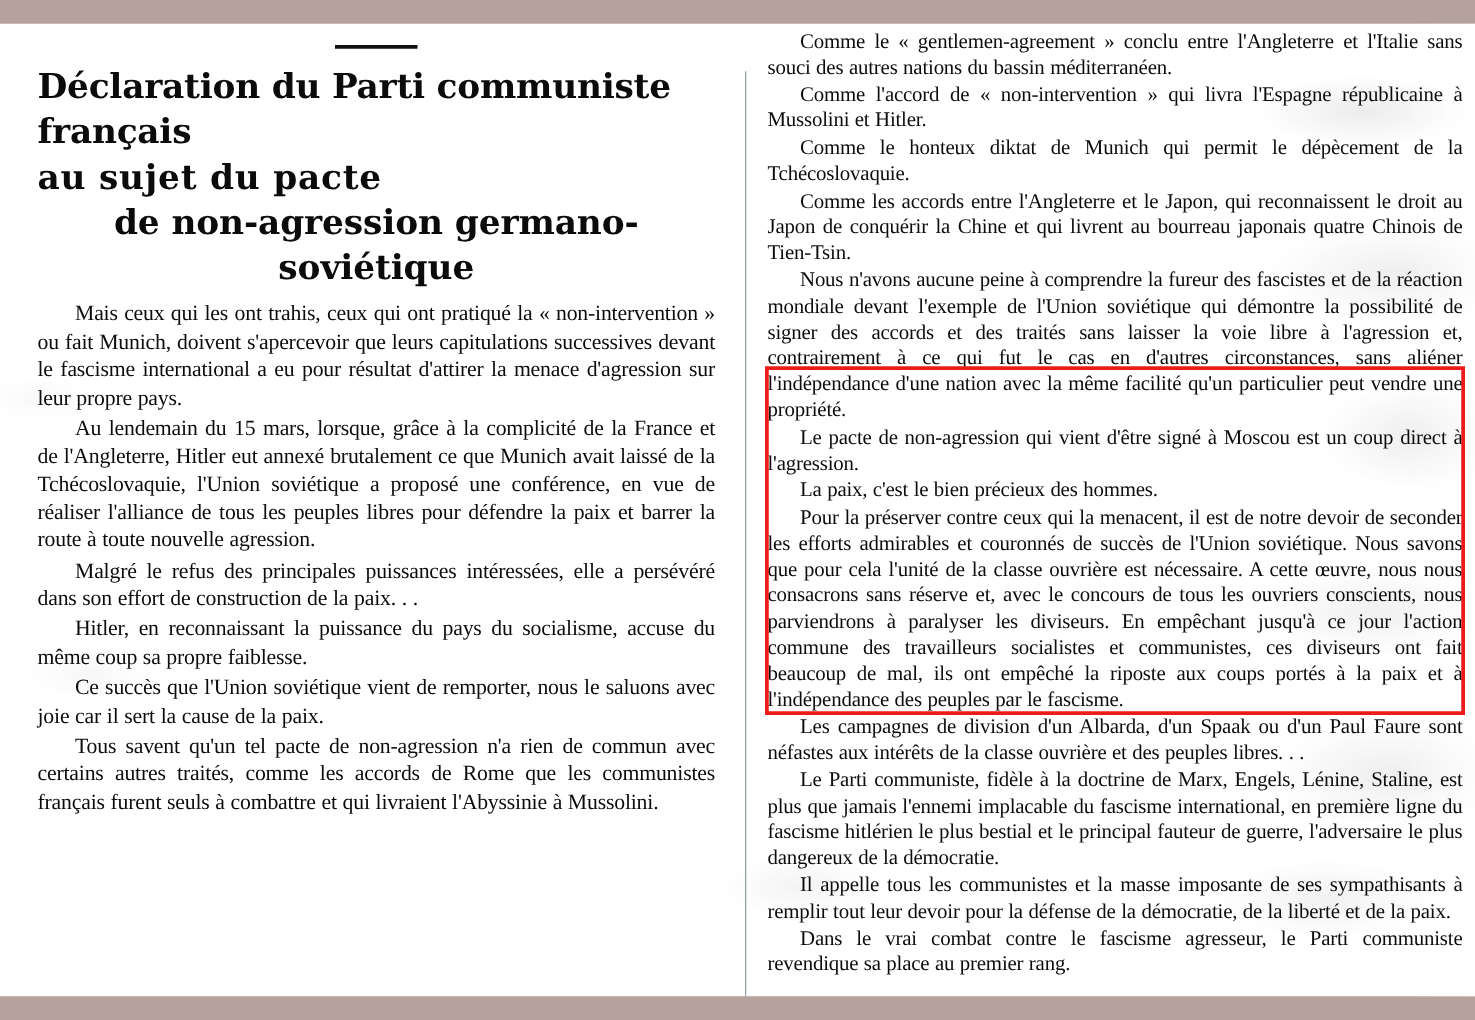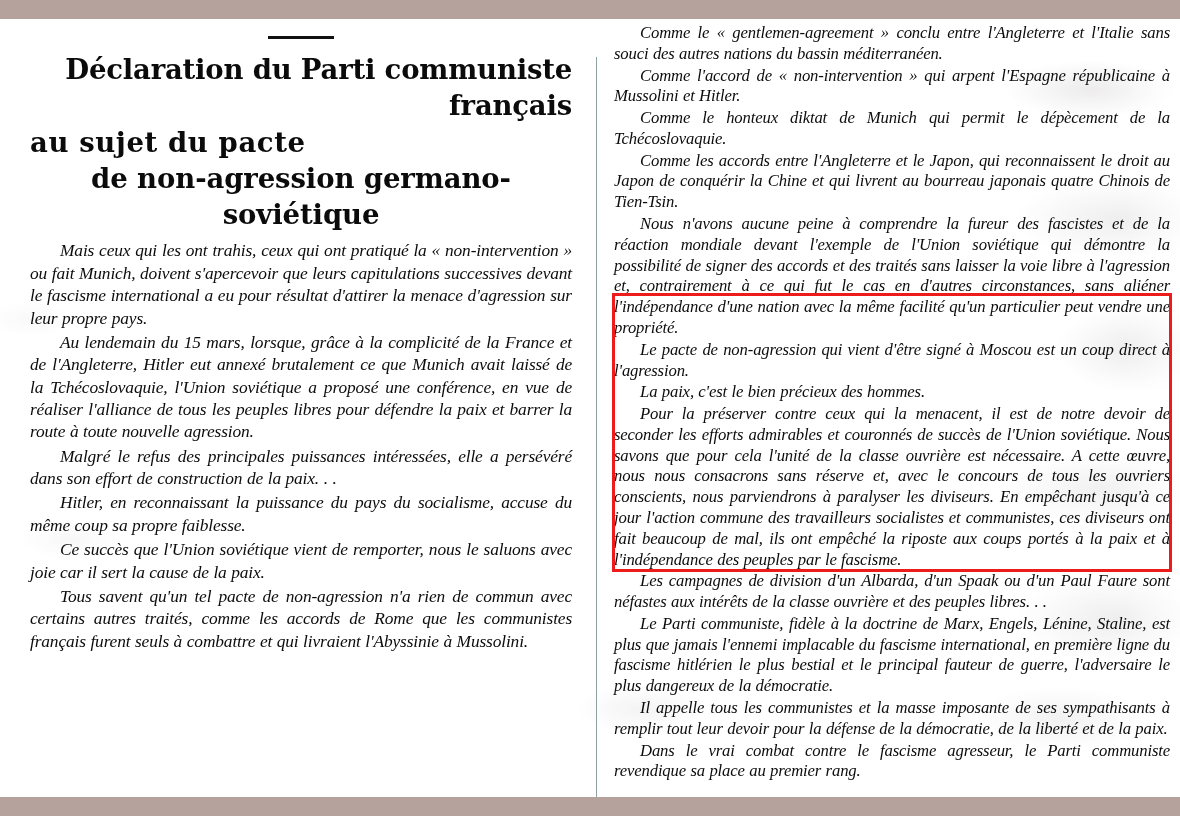--- a/index.html
+++ b/index.html
@@ -81,21 +81,21 @@
   .headline {
     font-family: "DejaVu Serif", "Liberation Serif", serif;
     font-weight: bold;
     font-size: 27.5px;
     line-height: 1.32;
     color: #0b0b0b;
     letter-spacing: -0.2px;
     margin: 0;
     text-rendering: optimizeLegibility;
   }
-  .headline .hl-1 { display: block; text-align: right; }
+  .headline .hl-1 { display: block; text-align: left; }
   .headline .hl-2 { display: block; text-align: left; letter-spacing: .6px; }
   .headline .hl-3 { display: block; text-align: center; letter-spacing: -0.1px; }
 
   
   .intro {
     font-style: italic;
     font-weight: bold;
     font-size: 16.2px;
     line-height: 1.30;
     color: #0d0d0d;
@@ -106,21 +106,20 @@
   }
   p.body {
     font-size: 17.4px;
     line-height: 1.285;
     color: #0c0c0c;
     text-align: justify;
     text-indent: 30px;
     margin: 0;
     letter-spacing: -0.15px;
     word-spacing: .4px;
-    font-style: italic;
   }
   #column-left p.body { margin-top: 2px; }
   #column-left p.body:first-of-type { margin-top: 7px; }
   #column-right p.body { margin-top: 1px; }
 
   
   #column-right p.body {
     font-size: 16.7px;
     line-height: 1.245;
     text-indent: 26px;
@@ -176,21 +175,21 @@
       <p class="body">Au lendemain du 15 mars, lorsque, grâce à la complicité de la France et de l'Angleterre, Hitler eut annexé brutalement ce que Munich avait laissé de la Tchécoslovaquie, l'Union soviétique a proposé une conférence, en vue de réaliser l'alliance de tous les peuples libres pour défendre la paix et barrer la route à toute nouvelle agression.</p>
       <p class="body">Malgré le refus des principales puissances intéressées, elle a persévéré dans son effort de construction de la paix. . .</p>
       <p class="body">Hitler, en reconnaissant la puissance du pays du socialisme, accuse du même coup sa propre faiblesse.</p>
       <p class="body">Ce succès que l'Union soviétique vient de remporter, nous le saluons avec joie car il sert la cause de la paix.</p>
       <p class="body">Tous savent qu'un tel pacte de non-agression n'a rien de commun avec certains autres traités, comme les accords de Rome que les communistes français furent seuls à combattre et qui livraient l'Abyssinie à Mussolini.</p>
     </div>
 
     <div class="column" id="column-right">
 
       <p class="body">Comme le « gentlemen-agreement » conclu entre l'Angleterre et l'Italie sans souci des autres nations du bassin méditerranéen.</p>
-      <p class="body">Comme l'accord de « non-intervention » qui arpent l'Espagne républicaine à Mussolini et Hitler.</p>
+      <p class="body">Comme l'accord de « non-intervention » qui livra l'Espagne républicaine à Mussolini et Hitler.</p>
       <p class="body">Comme le honteux diktat de Munich qui permit le dépècement de la Tchécoslovaquie.</p>
       <p class="body">Comme les accords entre l'Angleterre et le Japon, qui reconnaissent le droit au Japon de conquérir la Chine et qui livrent au bourreau japonais quatre Chinois de Tien-Tsin.</p>
       <p class="body">Nous n'avons aucune peine à comprendre la fureur des fascistes et de la réaction mondiale devant l'exemple de l'Union soviétique qui démontre la possibilité de signer des accords et des traités sans laisser la voie libre à l'agression et, contrairement à ce qui fut le cas en d'autres circonstances, sans aliéner l'indépendance d'une nation avec la même facilité qu'un particulier peut vendre une propriété.</p>
 
       <p class="body">Le pacte de non-agression qui vient d'être signé à Moscou est un coup direct à l'agression.</p>
       <p class="body">La paix, c'est le bien précieux des hommes.</p>
       <p class="body">Pour la préserver contre ceux qui la menacent, il est de notre devoir de seconder les efforts admirables et couronnés de succès de l'Union soviétique. Nous savons que pour cela l'unité de la classe ouvrière est nécessaire. A cette œuvre, nous nous consacrons sans réserve et, avec le concours de tous les ouvriers conscients, nous parviendrons à paralyser les diviseurs. En empêchant jusqu'à ce jour l'action commune des travailleurs socialistes et communistes, ces diviseurs ont fait beaucoup de mal, ils ont empêché la riposte aux coups portés à la paix et à l'indépendance des peuples par le fascisme.</p>
 
       <p class="body">Les campagnes de division d'un Albarda, d'un Spaak ou d'un Paul Faure sont néfastes aux intérêts de la classe ouvrière et des peuples libres. . .</p>
       <p class="body">Le Parti communiste, fidèle à la doctrine de Marx, Engels, Lénine, Staline, est plus que jamais l'ennemi implacable du fascisme international, en première ligne du fascisme hitlérien le plus bestial et le principal fauteur de guerre, l'adversaire le plus dangereux de la démocratie.</p>

